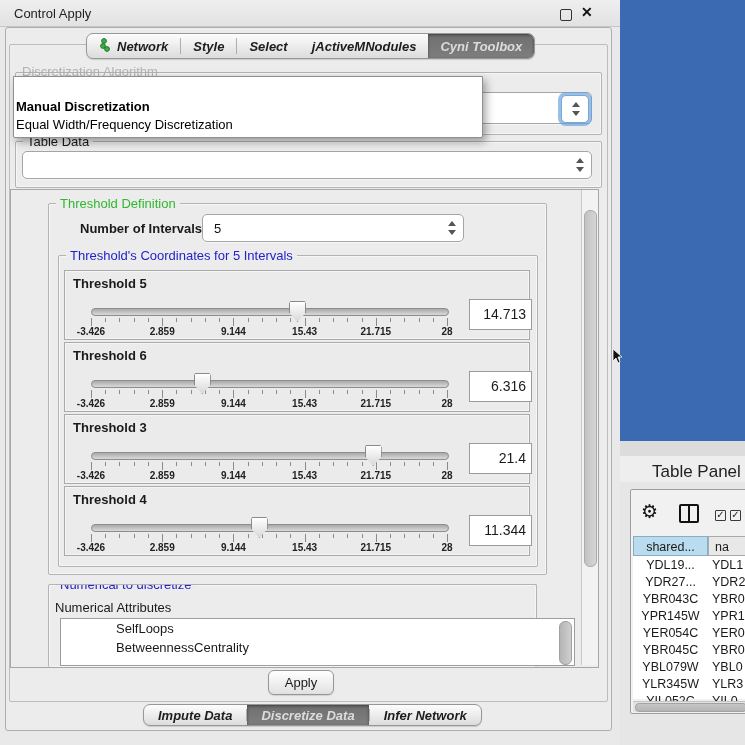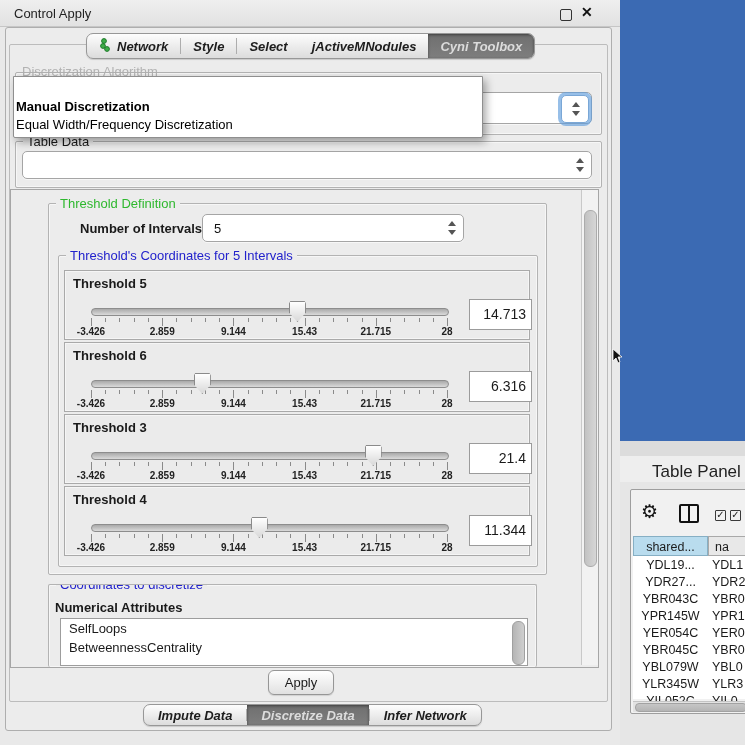--- a/index.html
+++ b/index.html
@@ -66,21 +66,21 @@
   .handle{position:absolute;top:30px;width:15px;height:19px;background:linear-gradient(#ffffff,#d9d9d9);
     border:1px solid #8a8a8a;clip-path:polygon(8% 0,92% 0,100% 12%,100% 55%,50% 100%,0 55%,0 12%);z-index:2;}
   .tick{position:absolute;top:47px;width:1px;background:#8a8a8a;}
   .tick.minor{height:4px;}
   .tick.major{height:8px;}
   .tlabel{position:absolute;top:55px;transform:translateX(-50%);font-size:10px;font-weight:bold;color:#222;white-space:nowrap;}
   .value-box{position:absolute;left:404px;top:28px;width:56px;height:29px;background:#fff;border:1px solid #9b9b9b;
     font-size:14px;text-align:right;line-height:29px;padding-right:5px;box-sizing:content-box;}
 
   
-  #attr-list{left:60px;top:618px;width:466px;height:46px;background:#fff;border:1px solid #9d9d9d;overflow:hidden;z-index:1;}
+  #attr-list{left:60px;top:618px;width:466px;height:46px;background:#fff;border:1px solid #9d9d9d;overflow:hidden;z-index:1;padding-left:47px;}
   .attr-item{height:19px;line-height:19px;padding-left:8px;font-size:13px;}
   #attr-scroll{position:absolute;right:2px;top:2px;width:11px;height:42px;border-radius:6px;
     background:linear-gradient(90deg,#b5b5b5,#cfcfcf);border:1px solid #a0a0a0;}
 
   
   #apply-btn{left:268px;top:670px;width:64px;height:23px;border:1px solid #969696;border-radius:6px;
     background:linear-gradient(#ffffff,#e1e1e1);font-size:13px;text-align:center;line-height:23px;box-shadow:0 1px 1px rgba(0,0,0,.12);}
 
   
   #net-frame{left:620px;top:0;width:130px;height:441px;background:#3b6ab3;}
@@ -332,23 +332,23 @@
       <div class="tlabel" style="left: 97.2px;">2.859</div>
       <div class="tlabel" style="left: 168.4px;">9.144</div>
       <div class="tlabel" style="left: 239.6px;">15.43</div>
       <div class="tlabel" style="left: 310.8px;">21.715</div>
       <div class="tlabel" style="left: 382px;">28</div>
       <div class="value-box">11.344</div>
     </div>
   </div>
 
 <div class="fieldset" style="left:48px;top:584px;width:487px;height:82px;border-bottom:none;overflow:hidden;z-index:1;">
-  <span class="legend" style="color:#2222cc;">Coordinates to discretize</span>
-</div>
-<span class="abs" style="left:55px;top:600px;font-size:13px;font-weight:bold;z-index:2;">Numerical Attributes</span>
+  <span class="legend" style="color:#2222cc;">Numerical to discretize</span>
+</div>
+<span class="abs" style="left:55px;top:600px;font-size:13px;font-weight:normal;z-index:2;">Numerical Attributes</span>
 <div class="abs" id="attr-list">
   <div id="attr-items">
       <div class="attr-item">SelfLoops</div>
       <div class="attr-item">BetweennessCentrality</div>
     </div>
   <div id="attr-scroll"></div>
 </div>
 
 <div class="abs" id="apply-btn">Apply</div>
 

